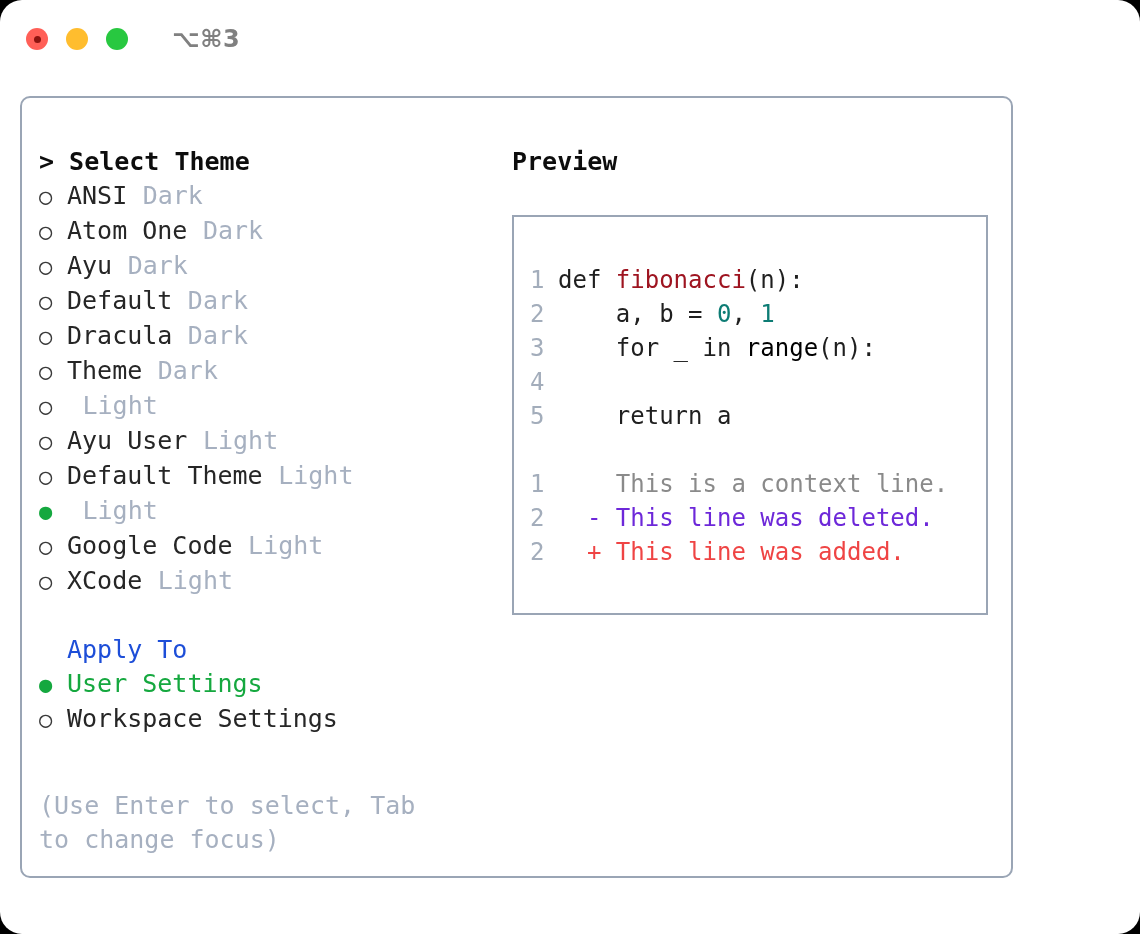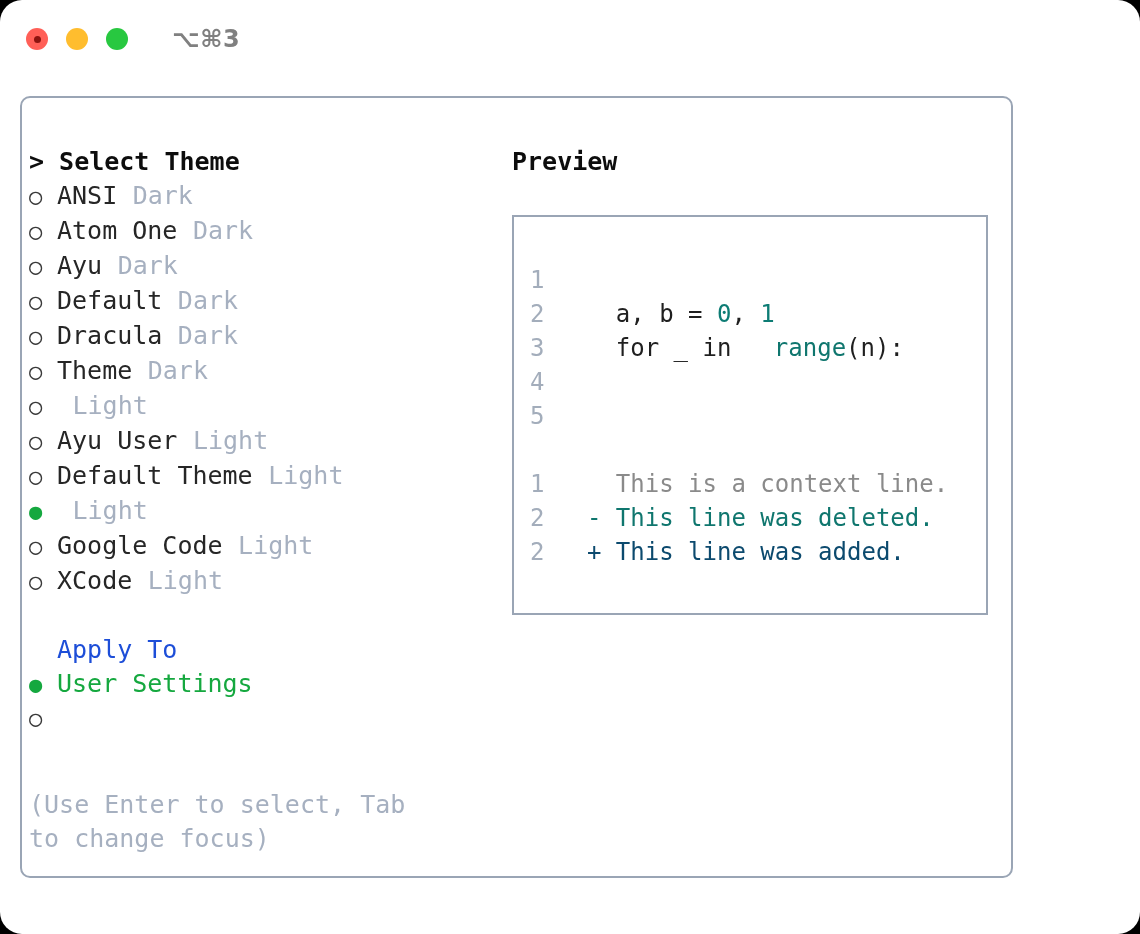--- a/index.html
+++ b/index.html
@@ -86,21 +86,21 @@
 
   .panel-inner {
     position: absolute;
     left: 0; top: 0;
     width: 100%; height: 100%;
   }
 
   
   .left-col {
     position: absolute;
-    left: 7px;
+    left: 17px;
     top: 47px;
     width: 440px;
   }
 
   .list-head {
     font-size: 25px;
     font-weight: 700;
     color: #0d0d0d;
     line-height: 34px;
     white-space: pre;
@@ -180,28 +180,28 @@
   .code-line .ln {
     flex: 0 0 28px;
     color: #a3adbb;
     text-align: left;
   }
   .code-line .src { white-space: pre; }
 
   .tok-fn    { color: #9e1420; }
   .tok-kw    { color: #1f1f1f; }
   .tok-num   { color: #0d7c74; }
-  .tok-call  { color: #0f766e; margin-left: 28px; }
+  .tok-call  { color: #000000; }
   .tok-plain { color: #1f1f1f; }
 
   .blank-line { height: 34px; }
 
   .diff-ctx { color: #8a8a8a; }
-  .diff-del { color: #0f766e; }
-  .diff-add { color: #0c4a6e; }
+  .diff-del { color: #6d28d9; }
+  .diff-add { color: #ef4444; }
 </style>
 </head>
 <body>
 
 <div class="window">
 
   <div class="titlebar">
     <div class="lights">
       <span class="light red"></span>
       <span class="light yellow"></span>
@@ -230,36 +230,36 @@
             <div class="opt"><span class="marker">○</span><span class="label">Google Code</span><span class="variant">Light</span></div>
             <div class="opt"><span class="marker">○</span><span class="label">XCode</span><span class="variant">Light</span></div>
           </div>
 
         <div class="section-gap"></div>
 
         <div class="group-head">Apply To</div>
 
         <div id="apply-options">
             <div class="opt selected"><span class="marker">●</span><span class="label">User Settings</span></div>
-            <div class="opt"><span class="marker">○</span></div>
+            <div class="opt"><span class="marker">○</span><span class="label">Workspace Settings</span></div>
           </div>
 
         <div class="hint">(Use Enter to select, Tab to change focus)</div>
       </div>
 
       <div class="right-col">
         <div class="preview-title">Preview</div>
 
         <div class="preview-box">
           <div id="code-block">
-              <div class="code-line"><span class="ln">1</span></div>
+              <div class="code-line"><span class="ln">1</span><span class="src"><span class="tok-kw">def </span><span class="tok-fn">fibonacci</span><span class="tok-plain">(n):</span></span></div>
               <div class="code-line"><span class="ln">2</span><span class="src"><span class="tok-plain">    a, b = </span><span class="tok-num">0</span><span class="tok-plain">, </span><span class="tok-num">1</span></span></div>
               <div class="code-line"><span class="ln">3</span><span class="src"><span class="tok-plain">    for _ in </span><span class="tok-call">range</span><span class="tok-plain">(n):</span></span></div>
               <div class="code-line"><span class="ln">4</span></div>
-              <div class="code-line"><span class="ln">5</span></div>
+              <div class="code-line"><span class="ln">5</span><span class="src"><span class="tok-plain">    return a</span></span></div>
             </div>
           <div class="blank-line"></div>
           <div id="diff-block">
               <div class="code-line"><span class="ln">1</span><span class="src diff-ctx">    This is a context line.</span></div>
               <div class="code-line"><span class="ln">2</span><span class="src diff-del">  - This line was deleted.</span></div>
               <div class="code-line"><span class="ln">2</span><span class="src diff-add">  + This line was added.</span></div>
             </div>
         </div>
       </div>
 

